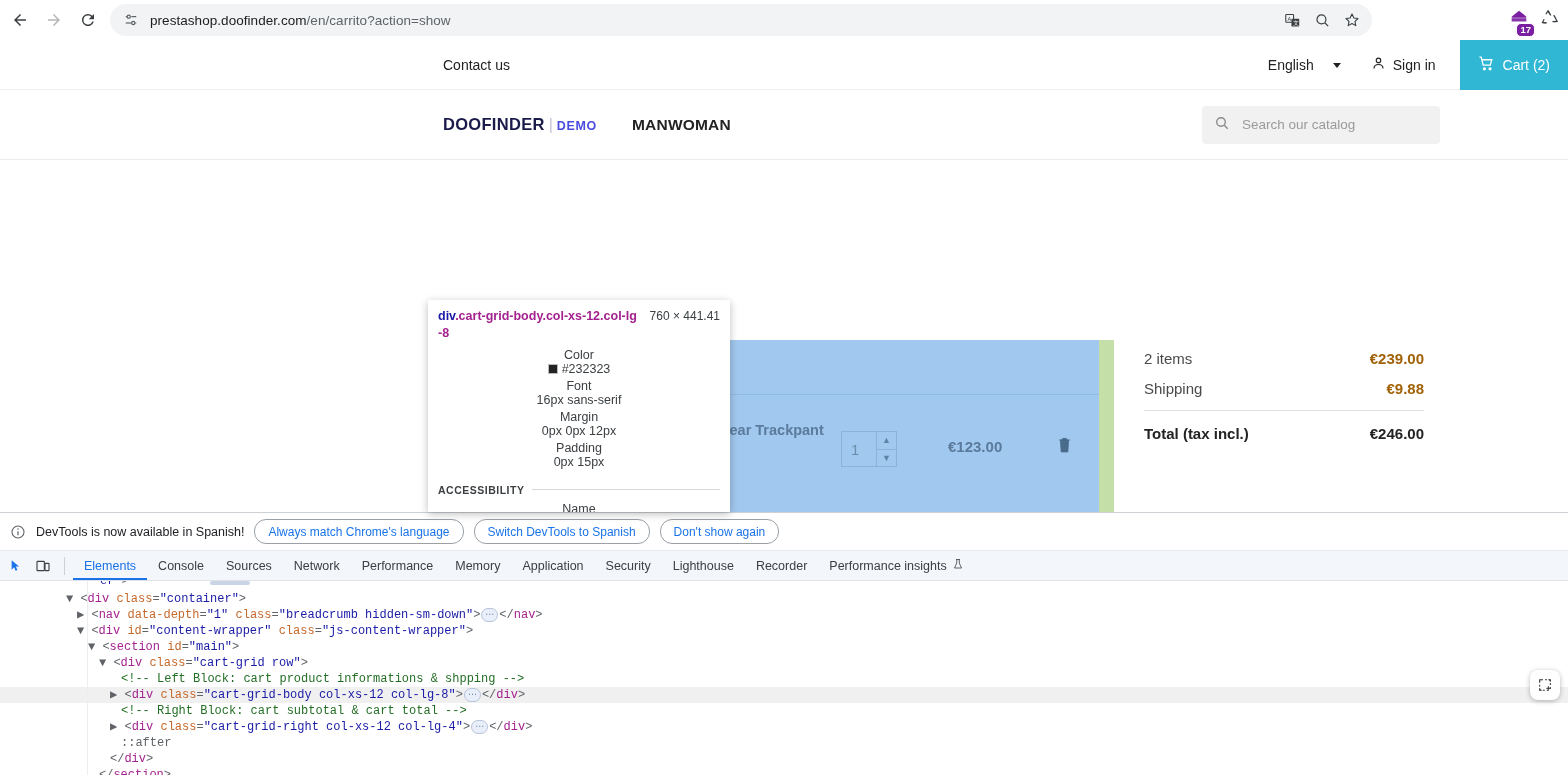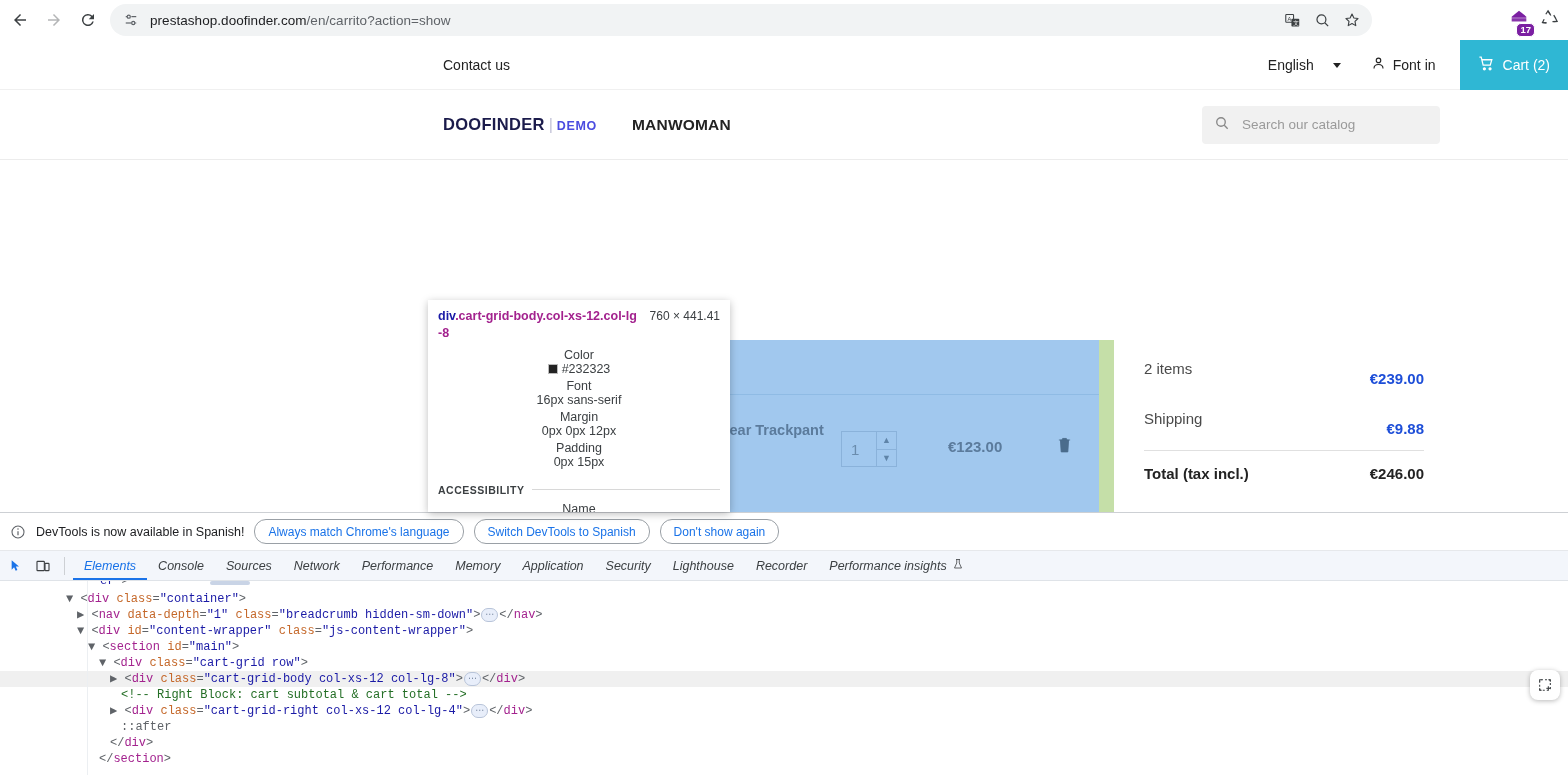--- a/index.html
+++ b/index.html
@@ -192,21 +192,21 @@
   .row-trash {
     position: absolute; left: 614px; top: 21px; cursor: pointer;
   }
 
   
   .summary { position: absolute; left: 1144px; top: 190px; width: 280px; z-index: 2; }
   .sum-line {
     display: flex; justify-content: space-between; align-items: center;
     margin-bottom: 13px; font-size: 15px; color: #4a4a4a;
   }
-  .sum-line .val { font-weight: bold; color: #1d4ed8; margin-top: 20px; }
+  .sum-line .val { font-weight: bold; color: #a16207; }
   .sum-rule { height: 1px; background: #e0e0e0; margin: 10px 0 14px; }
   .sum-total { display: flex; justify-content: space-between; font-size: 15px; font-weight: bold; color: #232323; }
   .checkout-btn {
     margin-top: 28px; width: 280px; height: 38px; background: #4339c6;
     color: #fff; font-size: 14.5px; font-weight: bold; letter-spacing: 0.4px;
     display: flex; align-items: center; justify-content: center; cursor: pointer;
     border: none; font-family: "Liberation Sans", sans-serif;
   }
 
   
@@ -267,21 +267,21 @@
     height: 30px; display: flex; align-items: center; gap: 0;
     background: #f3f6fb; border-bottom: 1px solid #dfe3e8; padding-left: 0;
   }
   .dt-tool-icon {
     width: 26px; height: 26px; display: flex; align-items: center;
     justify-content: center; cursor: pointer; margin-left: 2px;
   }
   .dt-divider { width: 1px; height: 18px; background: #cdd0d4; margin: 0 8px; }
   .dt-tab {
     font-size: 12.5px; color: #3c4043; padding: 0 11px; height: 28px;
-    display: flex; align-items: center; cursor: pointer; white-space: nowrap; font-style: italic;
+    display: flex; align-items: center; cursor: pointer; white-space: nowrap;
   }
   .dt-tab.active { color: #1a73e8; box-shadow: inset 0 -2px 0 #1a73e8; }
   .flask { margin-left: 5px; }
 
   .dt-code {
     position: relative; height: 195px; overflow: hidden;
     background: #fff; font-family: "Liberation Mono", monospace;
     font-size: 12px; line-height: 16px; padding-top: 2px;
   }
   .code-line { white-space: pre; height: 16px; color: #202124; }
@@ -408,21 +408,21 @@
           <span>English</span>
           <span class="caret-dn"></span>
         </div>
         <div class="signin">
           <span>
             <svg width="15" height="15" viewBox="0 0 24 24">
                 <circle cx="12" cy="7" r="3.6" fill="none" stroke="#222" stroke-width="1.8"></circle>
                 <path d="M4.8 20c0-4 3.3-6.4 7.2-6.4s7.2 2.4 7.2 6.4" fill="none" stroke="#222" stroke-width="1.8"></path>
               </svg>
           </span>
-          <span>Font in</span>
+          <span>Sign in</span>
         </div>
         <div class="cart-btn">
           <span>
             <svg width="17" height="17" viewBox="0 0 24 24" fill="none" stroke="#fff" stroke-width="1.8">
                 <path d="M2 3h2.5l2.8 11.2h10l2.2-7.5H6"></path>
                 <circle cx="9" cy="19.5" r="1.4" fill="#fff"></circle>
                 <circle cx="17" cy="19.5" r="1.4" fill="#fff"></circle>
               </svg>
           </span>
           <span>Cart (2)</span>
@@ -602,20 +602,21 @@
     <div class="dt-code">
       <div class="dt-leftgutter"></div>
       <div class="top-cut">er<span style="color:#a3228e;">"</span><span style="color:#5f6368;">&gt;</span></div>
       <div class="hbar"></div>
       <div id="dom-lines" style="padding-top:8px;">
           <div class="code-line"><span style="display:inline-block;width:66px"></span><span class="c-arrow">▼</span> <span class="c-punct">&lt;</span><span class="c-tag">div</span> <span class="c-attr">class</span><span class="c-punct">=</span><span class="c-val">"container"</span><span class="c-punct">&gt;</span></div>
           <div class="code-line"><span style="display:inline-block;width:77px"></span><span class="c-arrow">▶</span> <span class="c-punct">&lt;</span><span class="c-tag">nav</span> <span class="c-attr">data-depth</span><span class="c-punct">=</span><span class="c-val">"1"</span> <span class="c-attr">class</span><span class="c-punct">=</span><span class="c-val">"breadcrumb hidden-sm-down"</span><span class="c-punct">&gt;</span><span class="ellipsis-badge">⋯</span><span class="c-punct">&lt;/</span><span class="c-tag">nav</span><span class="c-punct">&gt;</span></div>
           <div class="code-line"><span style="display:inline-block;width:77px"></span><span class="c-arrow">▼</span> <span class="c-punct">&lt;</span><span class="c-tag">div</span> <span class="c-attr">id</span><span class="c-punct">=</span><span class="c-val">"content-wrapper"</span> <span class="c-attr">class</span><span class="c-punct">=</span><span class="c-val">"js-content-wrapper"</span><span class="c-punct">&gt;</span></div>
           <div class="code-line"><span style="display:inline-block;width:88px"></span><span class="c-arrow">▼</span> <span class="c-punct">&lt;</span><span class="c-tag">section</span> <span class="c-attr">id</span><span class="c-punct">=</span><span class="c-val">"main"</span><span class="c-punct">&gt;</span></div>
           <div class="code-line"><span style="display:inline-block;width:99px"></span><span class="c-arrow">▼</span> <span class="c-punct">&lt;</span><span class="c-tag">div</span> <span class="c-attr">class</span><span class="c-punct">=</span><span class="c-val">"cart-grid row"</span><span class="c-punct">&gt;</span></div>
+          <div class="code-line"><span style="display:inline-block;width:121px"></span><span class="c-comment">&lt;!-- Left Block: cart product informations &amp; shpping --&gt;</span></div>
           <div class="code-line sel"><span style="display:inline-block;width:110px"></span><span class="c-arrow">▶</span> <span class="c-punct">&lt;</span><span class="c-tag">div</span> <span class="c-attr">class</span><span class="c-punct">=</span><span class="c-val">"cart-grid-body col-xs-12 col-lg-8"</span><span class="c-punct">&gt;</span><span class="ellipsis-badge">⋯</span><span class="c-punct">&lt;/</span><span class="c-tag">div</span><span class="c-punct">&gt;</span></div>
           <div class="code-line"><span style="display:inline-block;width:121px"></span><span class="c-comment">&lt;!-- Right Block: cart subtotal &amp; cart total --&gt;</span></div>
           <div class="code-line"><span style="display:inline-block;width:110px"></span><span class="c-arrow">▶</span> <span class="c-punct">&lt;</span><span class="c-tag">div</span> <span class="c-attr">class</span><span class="c-punct">=</span><span class="c-val">"cart-grid-right col-xs-12 col-lg-4"</span><span class="c-punct">&gt;</span><span class="ellipsis-badge">⋯</span><span class="c-punct">&lt;/</span><span class="c-tag">div</span><span class="c-punct">&gt;</span></div>
           <div class="code-line"><span style="display:inline-block;width:121px"></span><span class="c-punct">::after</span></div>
           <div class="code-line"><span style="display:inline-block;width:110px"></span><span class="c-punct">&lt;/</span><span class="c-tag">div</span><span class="c-punct">&gt;</span></div>
           <div class="code-line"><span style="display:inline-block;width:99px"></span><span class="c-punct">&lt;/</span><span class="c-tag">section</span><span class="c-punct">&gt;</span></div>
         </div>
     </div>
   </div>
 

